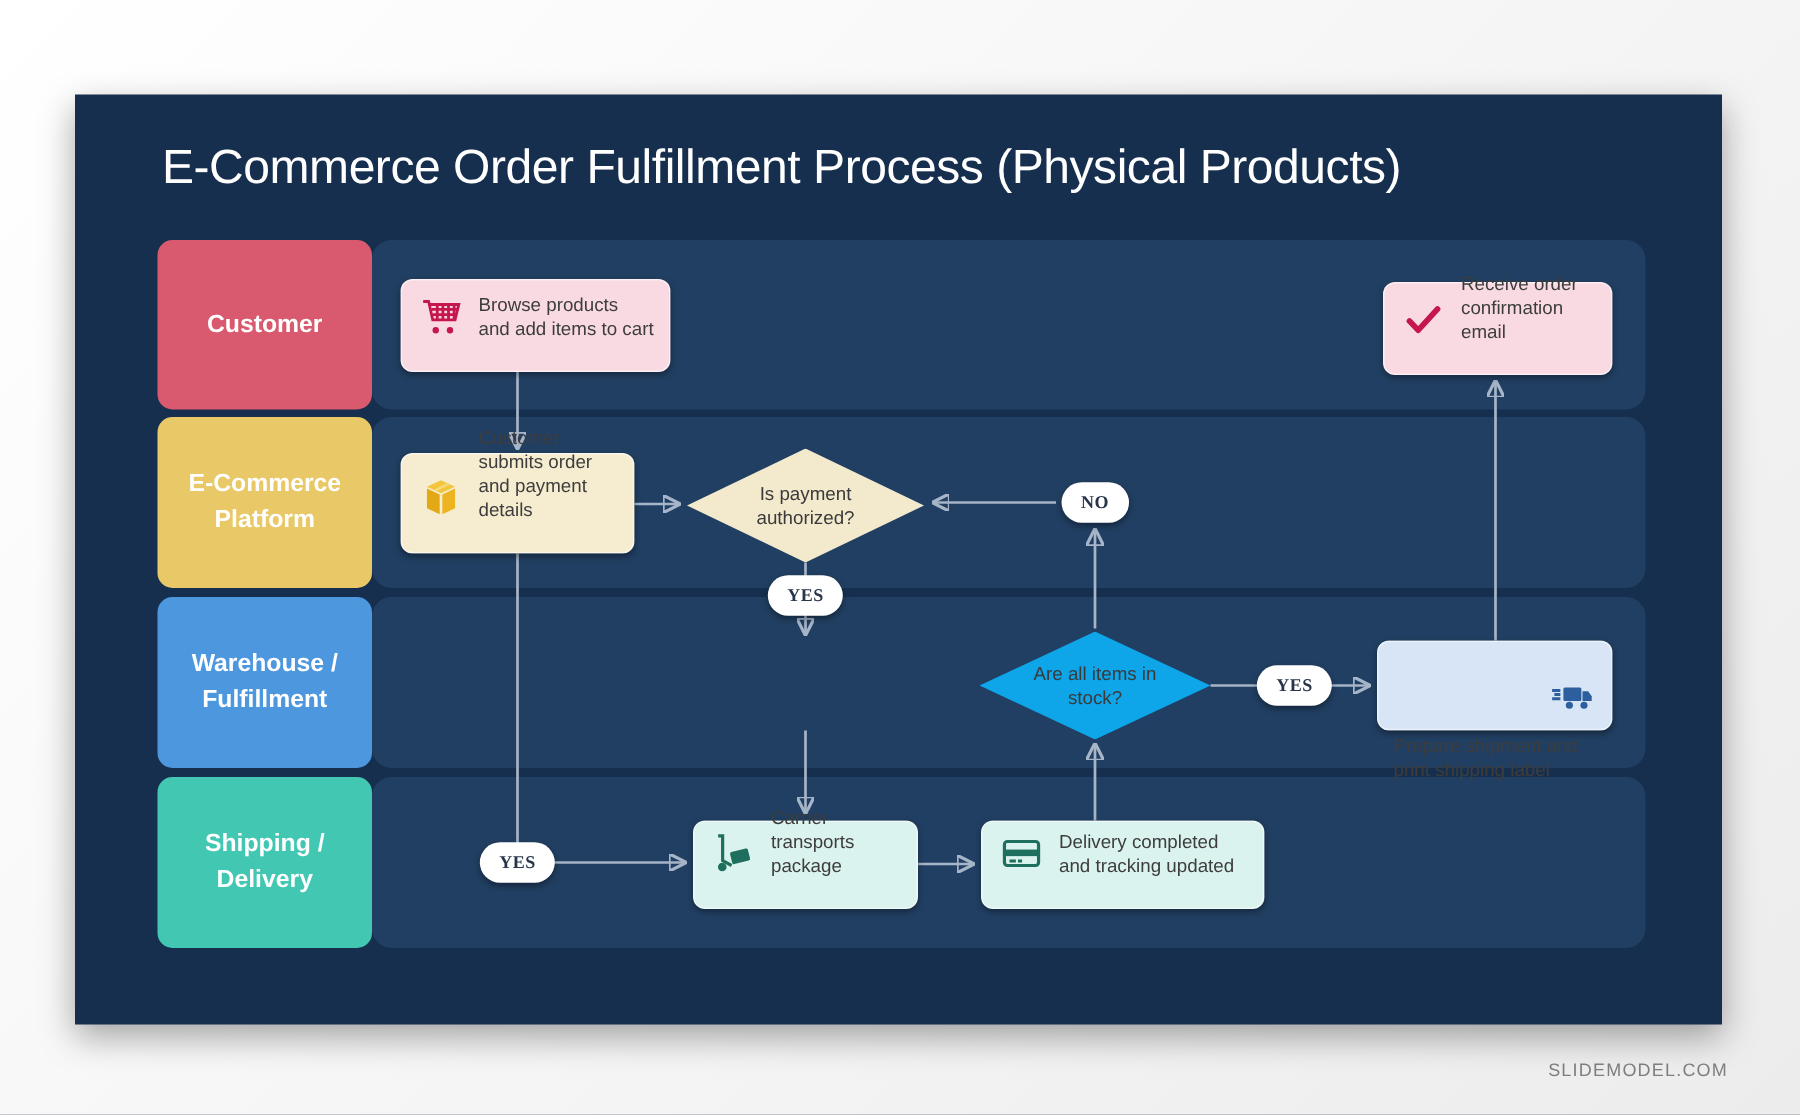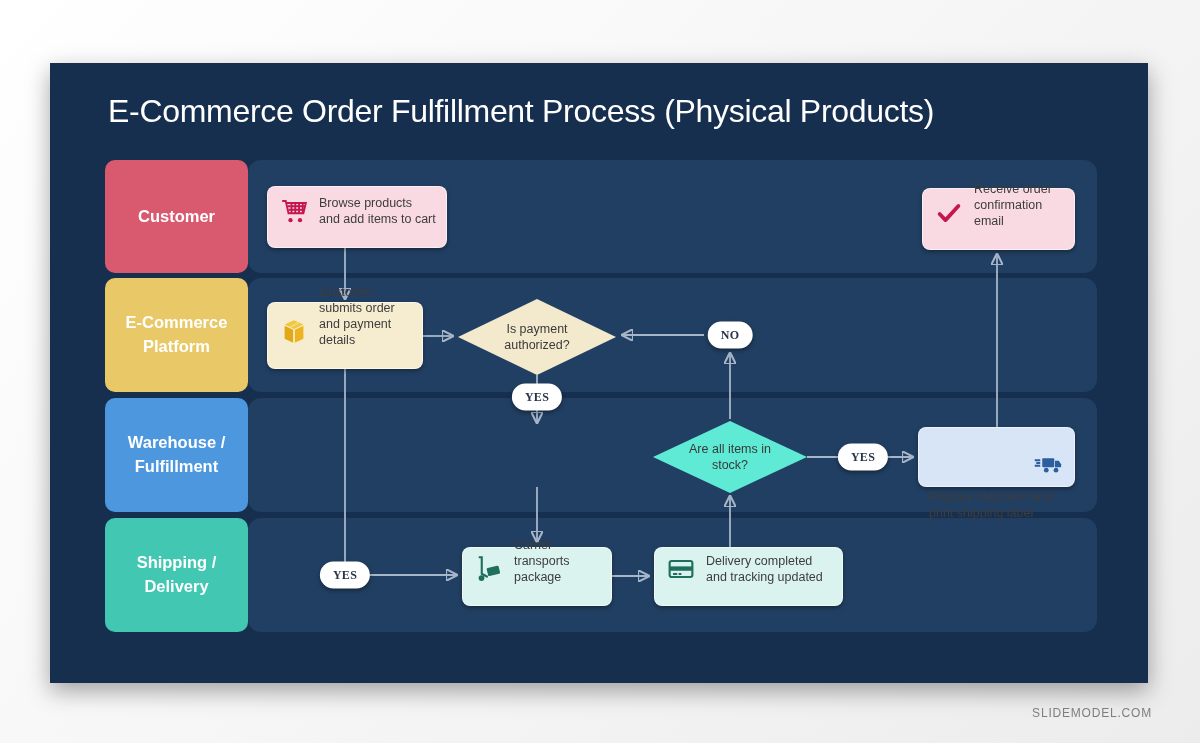--- a/index.html
+++ b/index.html
@@ -60,21 +60,21 @@
   .ic-blue    { color:#2D5E9E; }
   .ic-teal    { color:#1F6F5E; }
   
   .diamond {
     position:absolute; z-index:4;
     clip-path:polygon(50% 0,100% 50%,50% 100%,0 50%);
     display:flex; align-items:center; justify-content:center; text-align:center;
     font-size:12.5px; line-height:1.3; color:#3a3a3a; padding:0 30px;
   }
   .diamond.payment { left:408px; top:236px; width:158px; height:76px; background:#F3E9CD; }
-  .diamond.stock   { left:603px; top:358px; width:154px; height:72px; background:#5eead4; }
+  .diamond.stock   { left:603px; top:358px; width:154px; height:72px; background:#0ea5e9; }
   
   .pill {
     position:absolute; z-index:5; transform:translate(-50%,-50%);
     background:#ffffff; border-radius:15px; padding:6px 13px;
     font-size:12px; font-weight:bold; color:#27354a; letter-spacing:0.3px;
     box-shadow:0 2px 4px rgba(0,0,0,0.4);
     font-family:Liberation Serif, serif;
   }
   .watermark {
     position:absolute; right:48px; top:706px;

